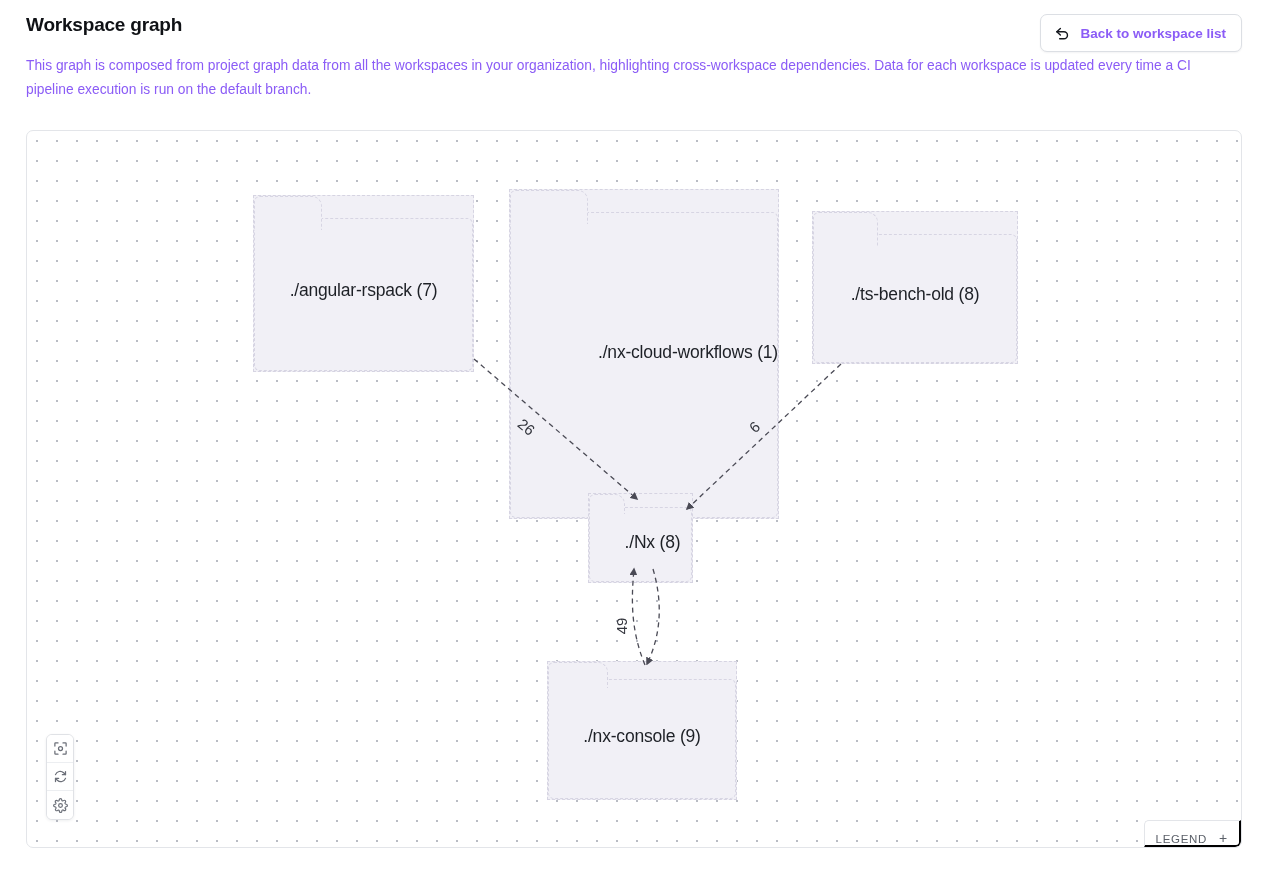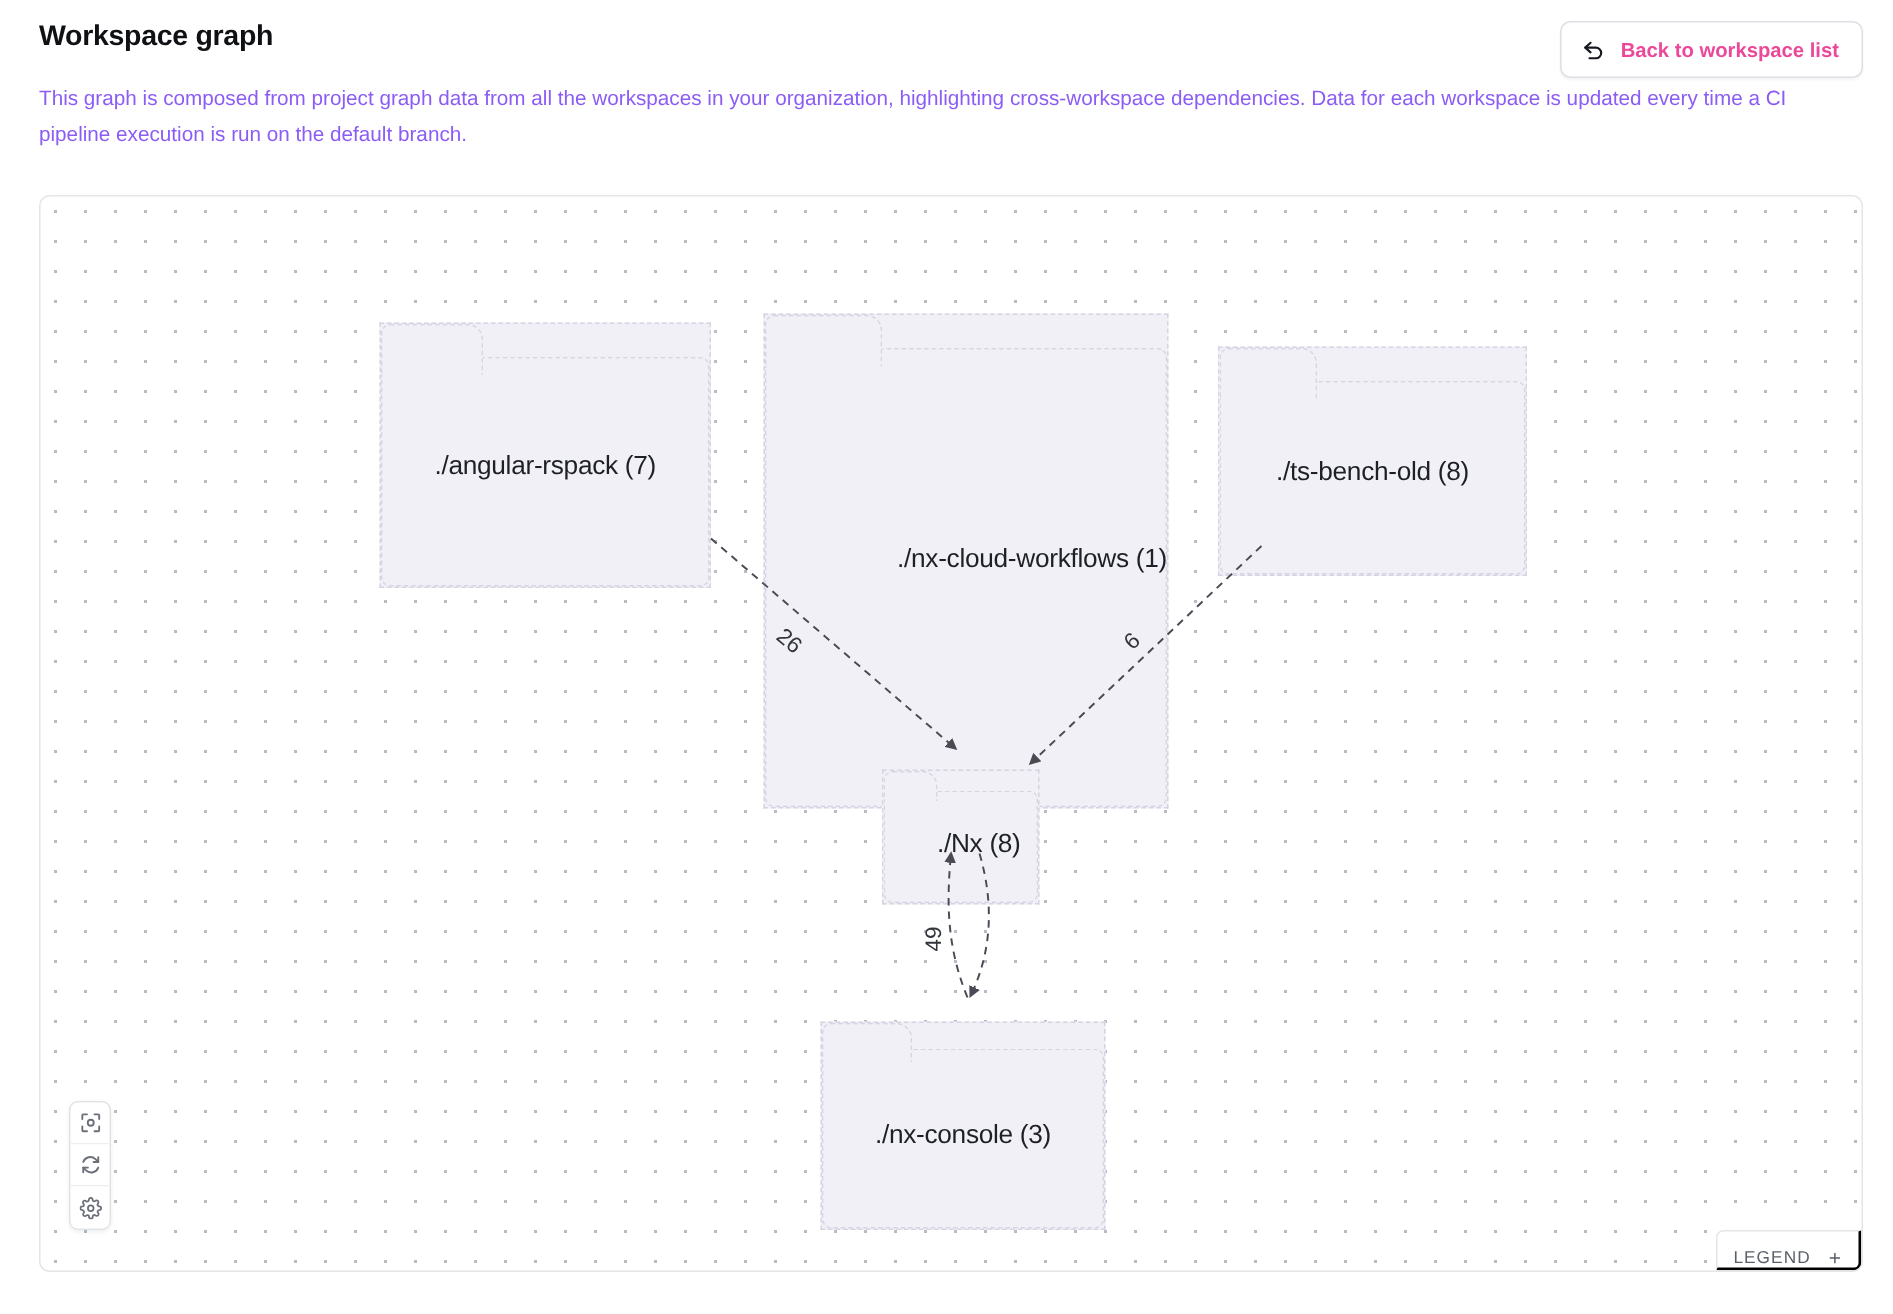--- a/index.html
+++ b/index.html
@@ -41,21 +41,21 @@
     align-items: center;
     gap: 9px;
     padding: 0 15px 0 13px;
     background: #ffffff;
     border: 1px solid #dcdfe4;
     border-radius: 7px;
     box-shadow: 0 1px 2px rgba(16,24,40,.05);
     cursor: pointer;
     font-size: 13.5px;
     font-weight: bold;
-    color: #ec4899;
+    color: #8b5cf6;
     white-space: nowrap;
   }
   .back-button svg { display: block; }
 
   
   .description {
     position: absolute;
     left: 26px; top: 54px;
     width: 1216px;
     font-size: 13.8px;
@@ -83,21 +83,20 @@
     position: absolute;
     display: flex;
     align-items: center;
     justify-content: center;
     background: #f1f0f6;
     border: 1px dashed #d6d4e2;
     color: #1d2026;
     font-size: 17.5px;
     letter-spacing: -0.2px;
     cursor: pointer;
-    margin-top: 20px;
   }
   .node .node-body {
     position: absolute;
     left: 0; right: 0; bottom: 0;
     top: 22px;
     background: #f1f0f6;
     border: 1px dashed #d7d5e3;
     border-radius: 6px;
     z-index: 0;
   }
@@ -234,21 +233,21 @@
 
     <div class="node" style="left:561px; top:362px; width:105px; height:90px;padding-left:24px;">
       <div class="node-tab" style="width:36px; height:20px;"></div>
       <div class="node-body" style="top:13px;"></div>
       <span class="node-label" style="padding-top:9px;">./Nx (8)</span>
     </div>
 
     <div class="node" style="left:520px; top:530px; width:190px; height:139px;">
       <div class="node-tab" style="width:60px; height:26px;"></div>
       <div class="node-body" style="top:17px;"></div>
-      <span class="node-label" style="padding-top:11px;">./nx-console (3)</span>
+      <span class="node-label" style="padding-top:11px;">./nx-console (9)</span>
     </div>
 
     <svg class="edges" viewBox="0 0 1216 718">
       <defs>
         <marker id="arrow" viewBox="0 0 10 10" refX="8" refY="5" markerWidth="6" markerHeight="6" orient="auto-start-reverse">
           <path d="M 0 0 L 10 5 L 0 10 z" fill="#4a4a55"></path>
         </marker>
       </defs>
 
       <g>

